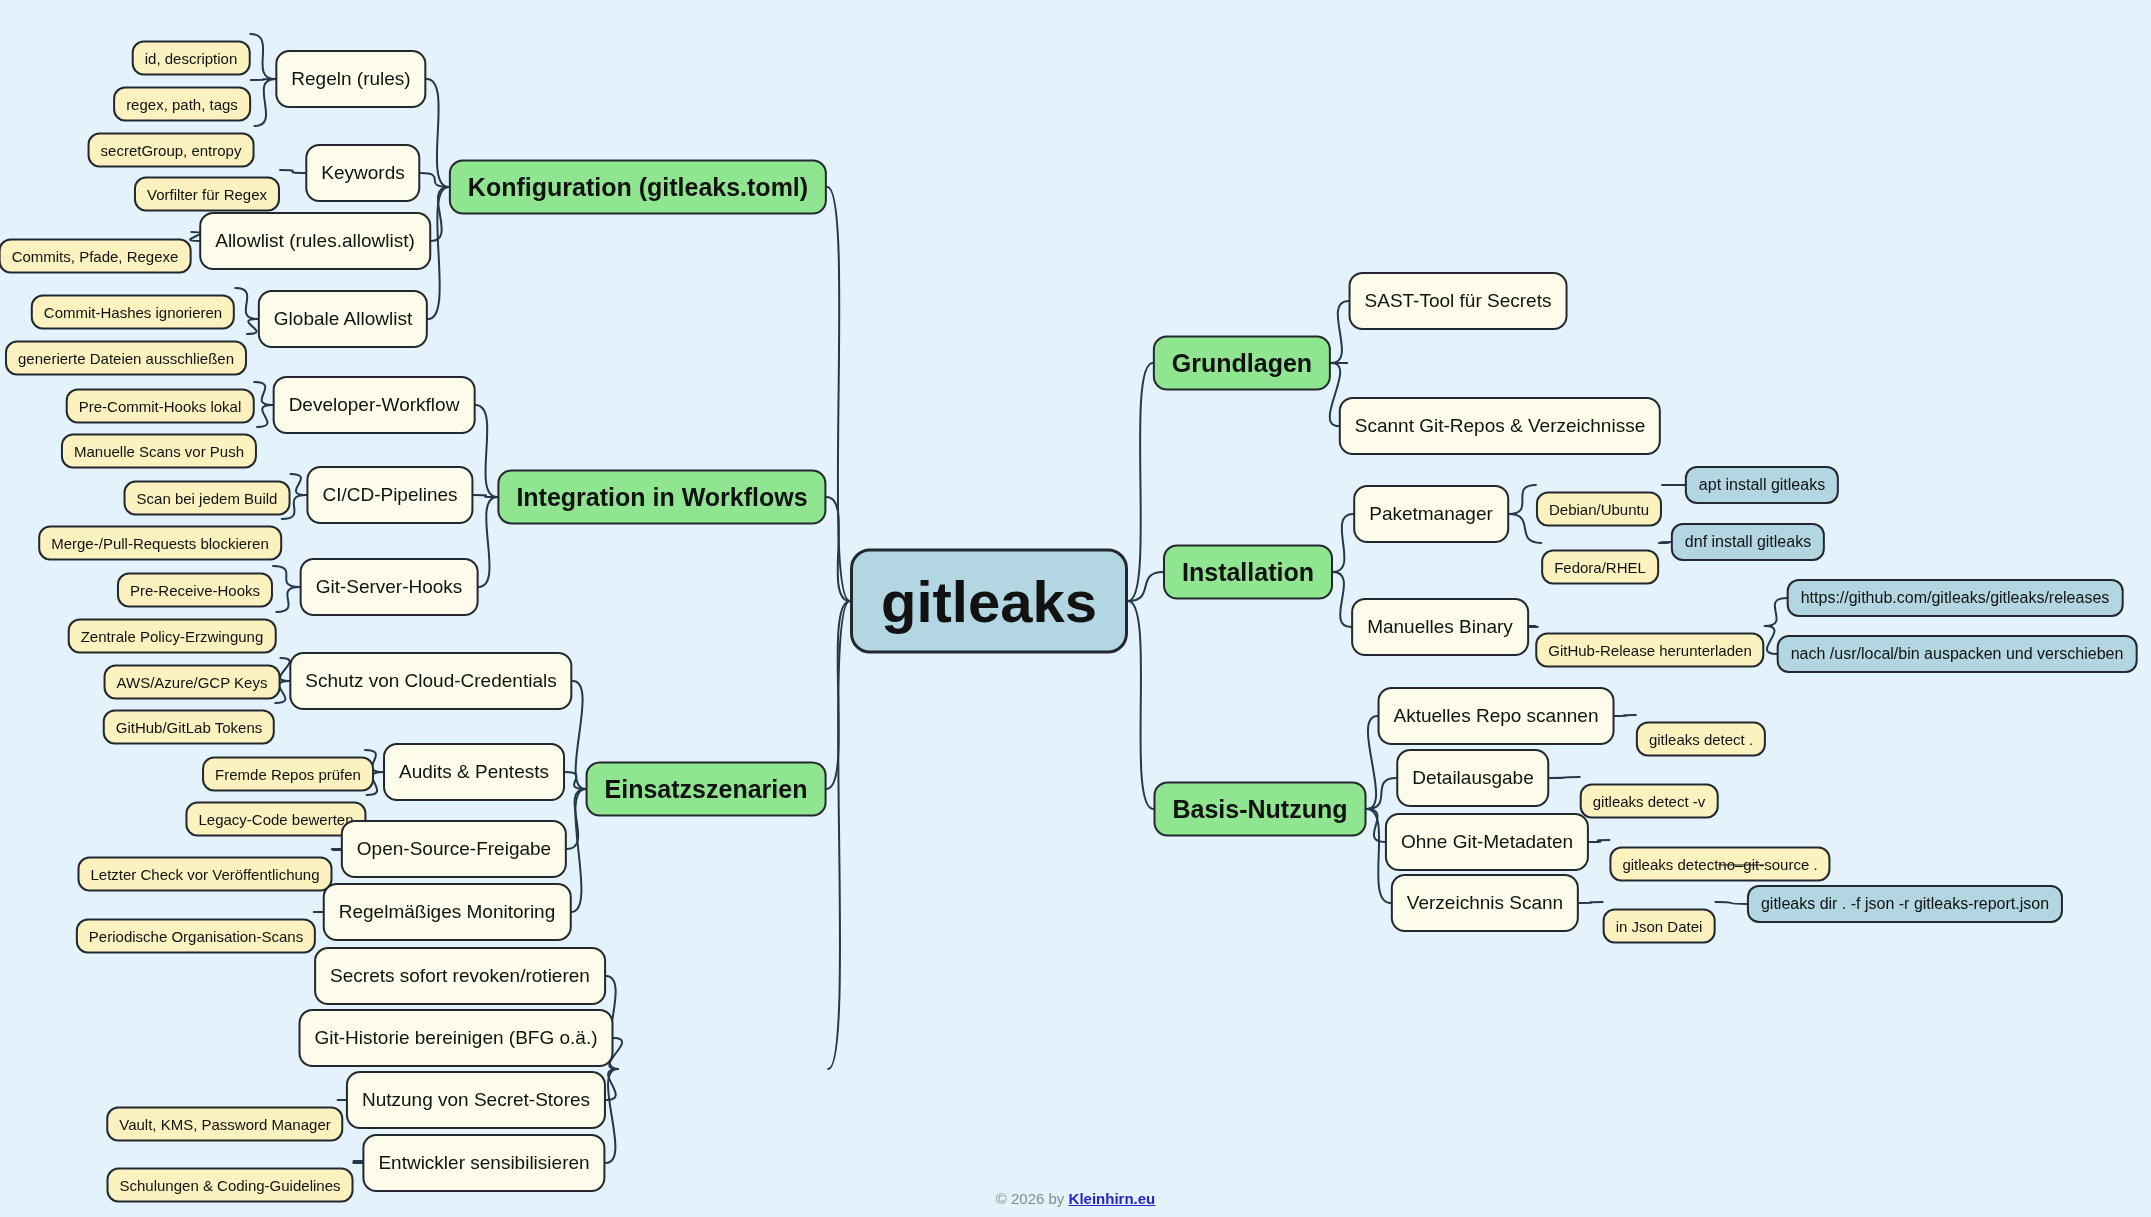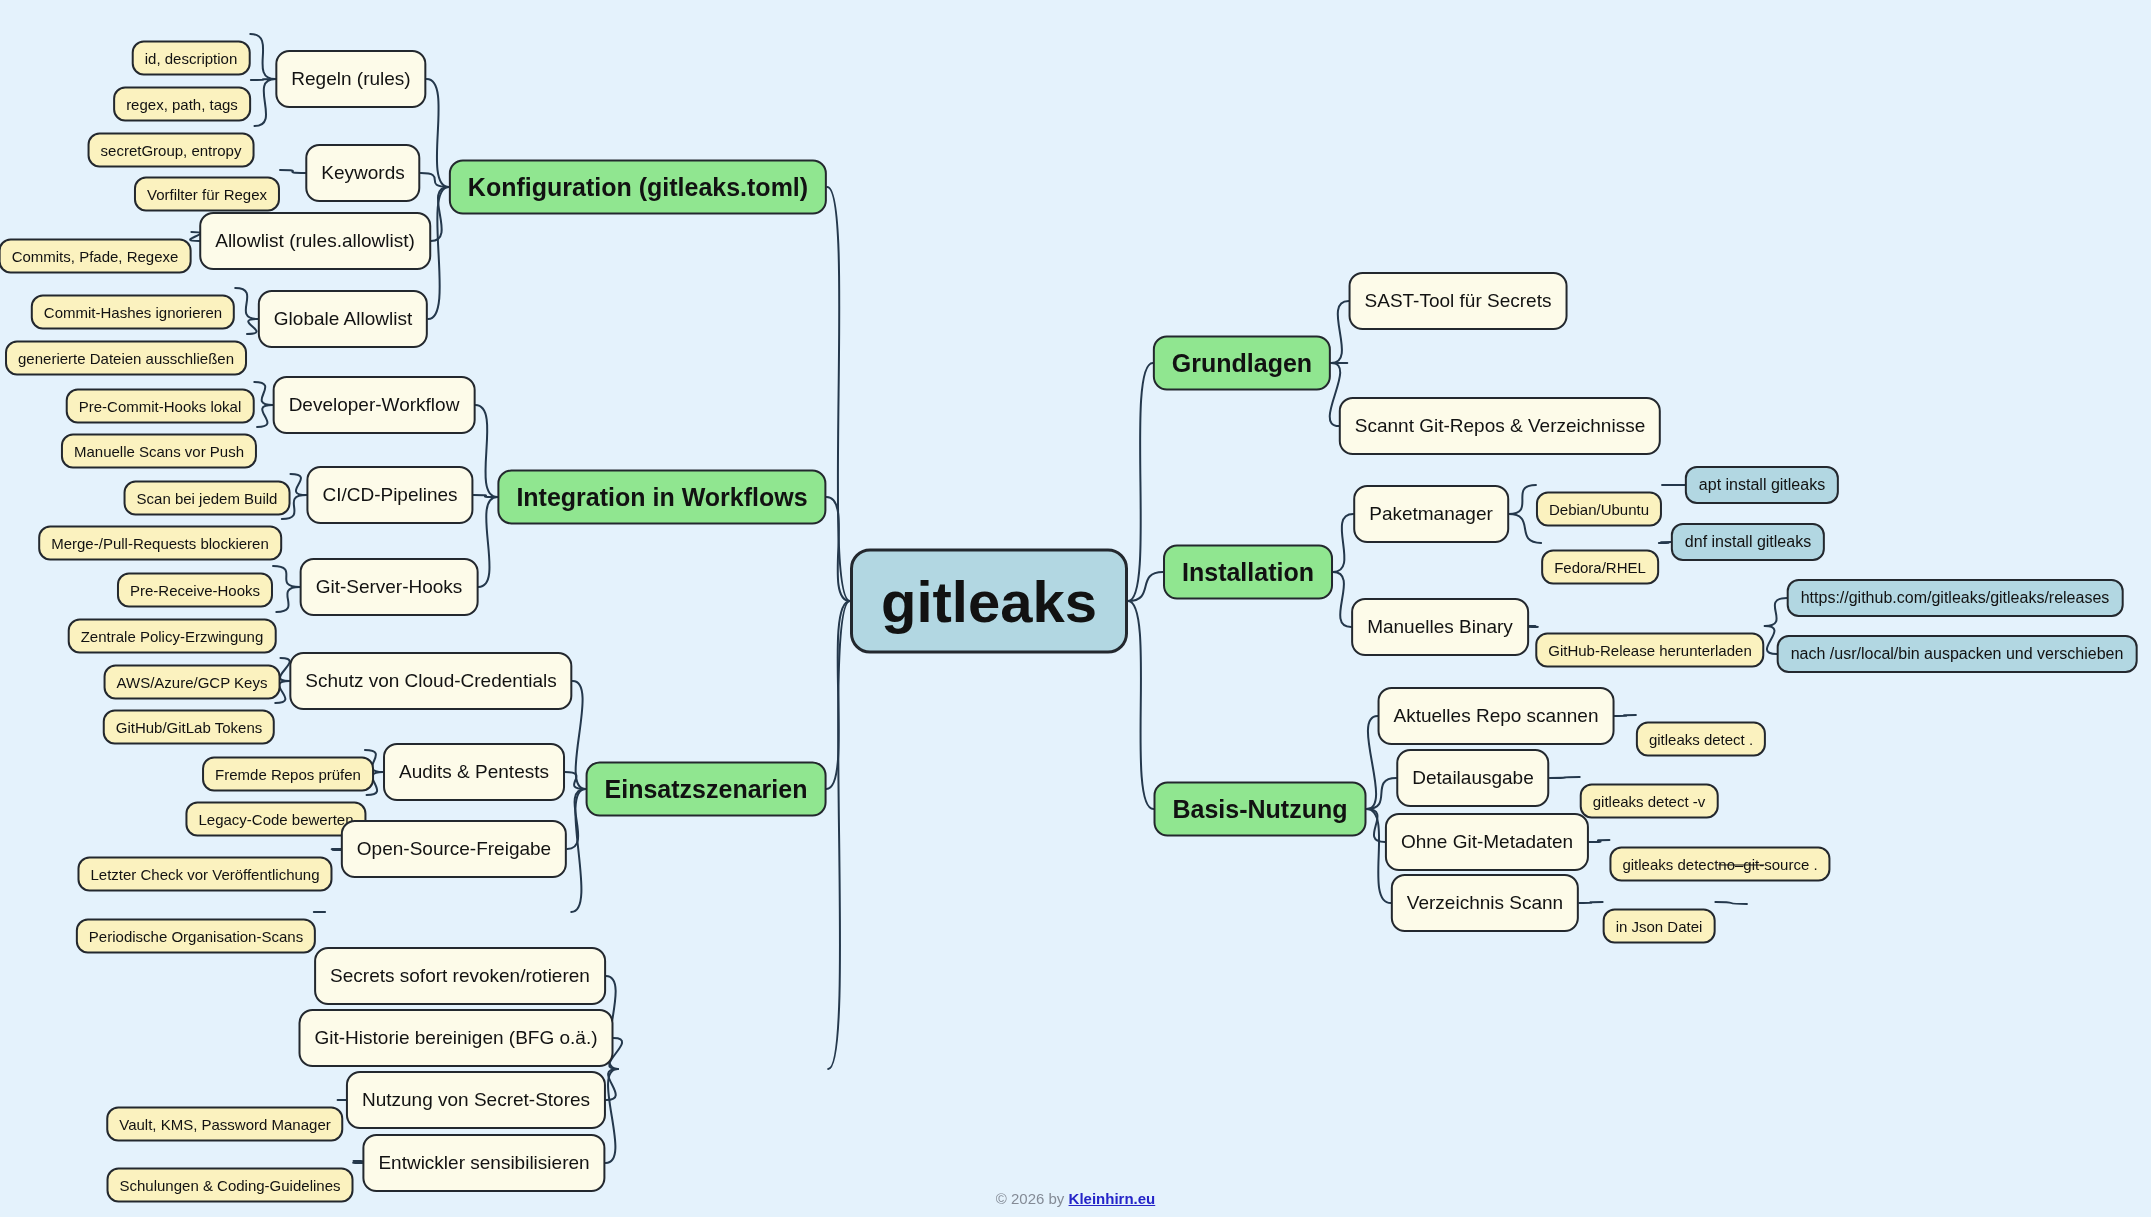--- a/index.html
+++ b/index.html
@@ -128,20 +128,21 @@
 
   <div class="node green" style="left:706px;top:789px">Einsatzszenarien</div>
   <div class="node mid" style="left:431px;top:681px">Schutz von Cloud-Credentials</div>
   <div class="node leaf" style="left:192px;top:658px">AWS/Azure/GCP Keys</div>
   <div class="node leaf" style="left:189px;top:703px">GitHub/GitLab Tokens</div>
   <div class="node mid" style="left:474px;top:772px">Audits &amp; Pentests</div>
   <div class="node leaf" style="left:288px;top:750px">Fremde Repos prüfen</div>
   <div class="node leaf" style="left:276px;top:795px">Legacy-Code bewerten</div>
   <div class="node mid" style="left:454px;top:849px">Open-Source-Freigabe</div>
   <div class="node leaf" style="left:205px;top:850px">Letzter Check vor Veröffentlichung</div>
+  <div class="node mid" style="left:447px;top:912px">Regelmäßiges Monitoring</div>
   <div class="node leaf" style="left:196px;top:912px">Periodische Organisation-Scans</div>
 
   <div class="node mid" style="left:460px;top:976px">Secrets sofort revoken/rotieren</div>
   <div class="node mid" style="left:456px;top:1038px">Git-Historie bereinigen (BFG o.ä.)</div>
   <div class="node mid" style="left:476px;top:1100px">Nutzung von Secret-Stores</div>
   <div class="node leaf" style="left:225px;top:1100px">Vault, KMS, Password Manager</div>
   <div class="node mid" style="left:484px;top:1163px">Entwickler sensibilisieren</div>
   <div class="node leaf" style="left:230px;top:1161px">Schulungen &amp; Coding-Guidelines</div>
 
   <div class="node green" style="left:1242px;top:363px">Grundlagen</div>
@@ -165,15 +166,16 @@
   <div class="node mid" style="left:1473px;top:778px">Detailausgabe</div>
   <div class="node leaf" style="left:1649px;top:777px">gitleaks detect -v</div>
   <div class="node mid" style="left:1487px;top:842px">Ohne Git-Metadaten</div>
   <div class="node leaf" style="left:1720px;top:840px">
       <span>gitleaks detect </span>
       <span class="struck">no–git-</span>
       <span>source .</span>
     </div>
   <div class="node mid" style="left:1485px;top:903px">Verzeichnis Scann</div>
   <div class="node leaf" style="left:1659px;top:902px">in Json Datei</div>
+  <div class="node blue" style="left:1905px;top:904px">gitleaks dir . -f json -r gitleaks-report.json</div>
 
   <div id="footer"><span>© 2026 by </span><a>Kleinhirn.eu</a></div>
 </div>
 
 </body></html>

